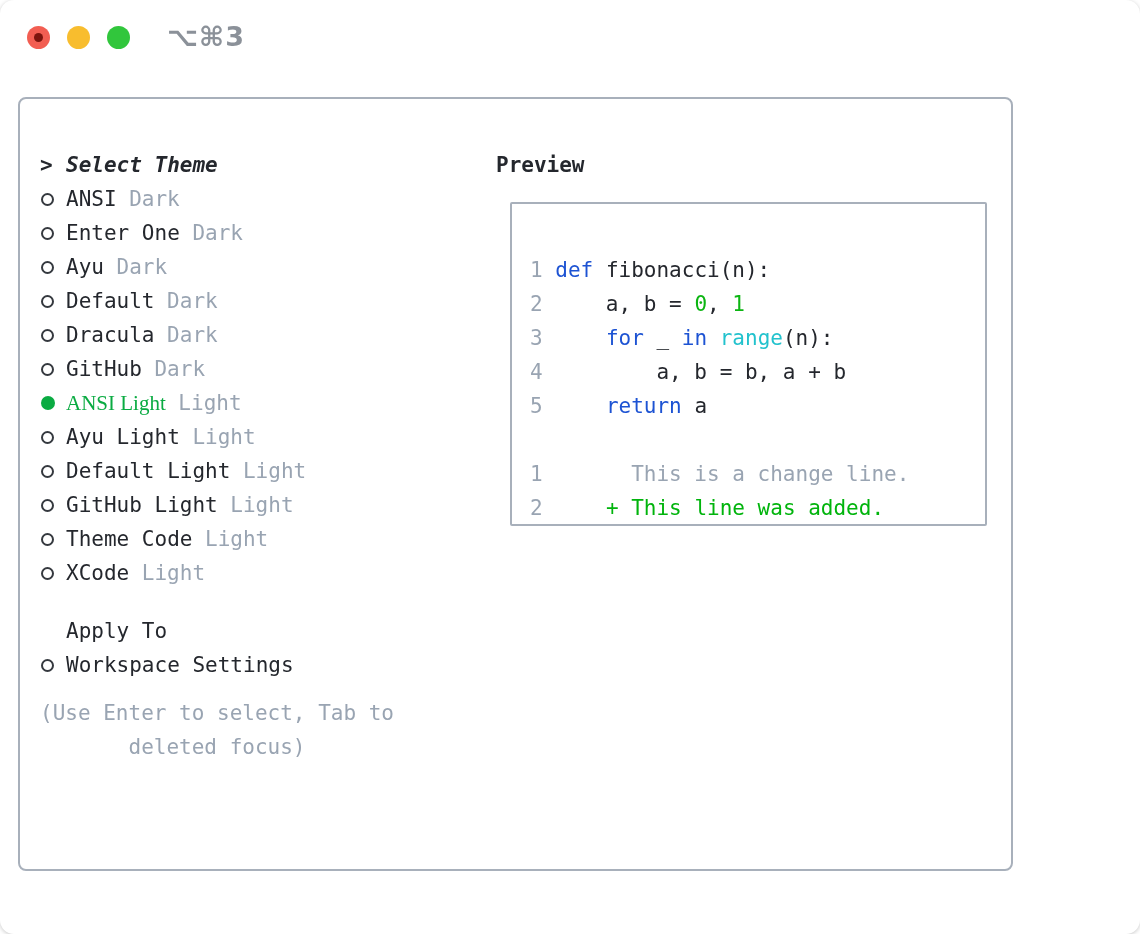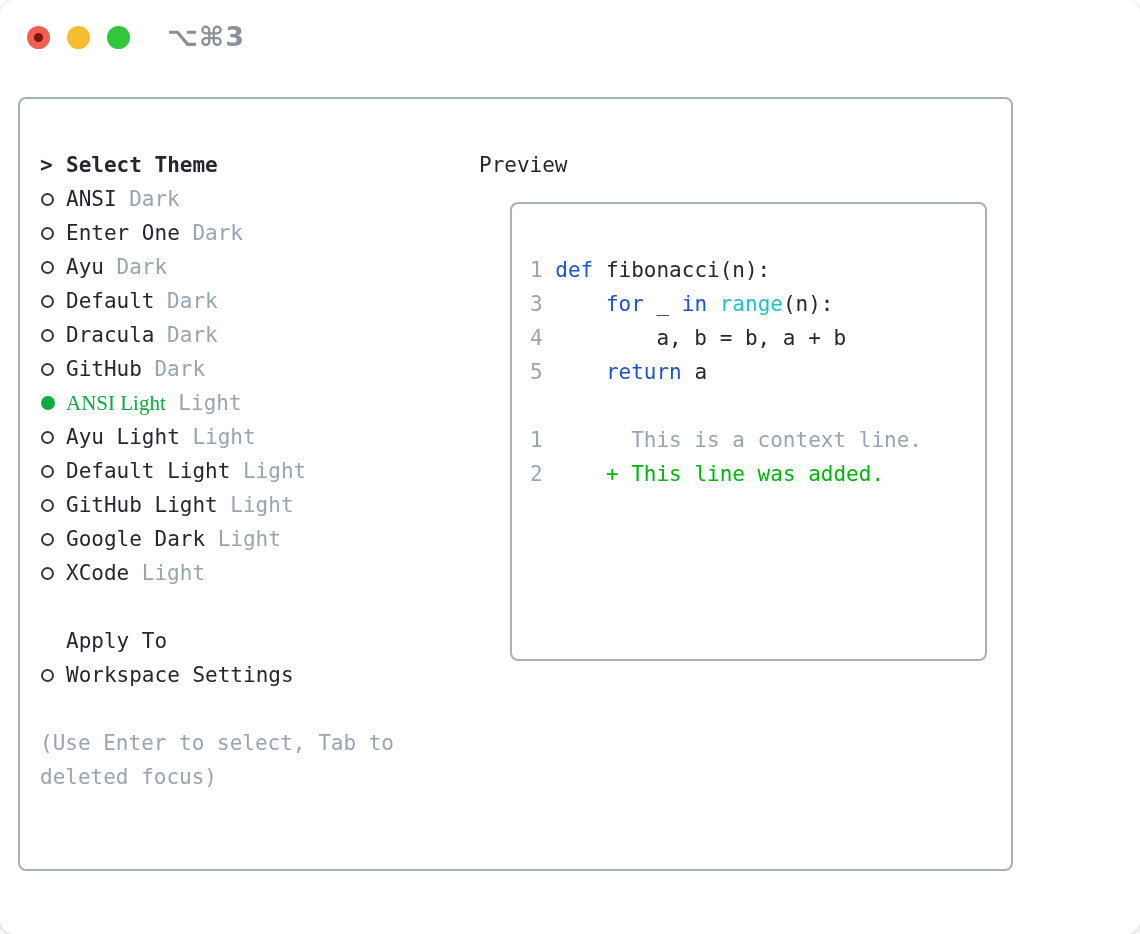--- a/index.html
+++ b/index.html
@@ -15,33 +15,33 @@
   .light.green{background:var(--c-light_green);}
   .wintitle{position:absolute;left:167px;top:21px;font-family:"DejaVu Sans",sans-serif;
             font-size:27px;font-weight:bold;color:var(--c-title);letter-spacing:1px;}
   
   .panel{position:absolute;left:18px;top:97px;width:995px;height:774px;background:#fff;
          border:2px solid var(--c-border);border-radius:8px;box-sizing:border-box;}
   .left-col{position:absolute;left:20px;top:49px;font-size:21px;color:var(--c-text);}
   .row{display:flex;align-items:center;height:34px;white-space:pre;}
   .marker{display:inline-flex;align-items:center;width:26px;flex:none;}
   .caret{font-weight:bold;color:var(--c-text);}
-  .header-label{font-weight:bold;}
+  .header-label{font-weight:bold;font-style:italic;}
   .circle{width:13px;height:13px;border-radius:50%;border:2px solid #35393f;box-sizing:border-box;margin-left:1px;}
   .circle.filled{border:none;background:var(--c-selected);width:14px;height:14px;}
   .opt-name{color:var(--c-text);}
   .row.selected .opt-name{color:var(--c-selected);font-family:Liberation Serif, serif;}
   .variant{color:var(--c-muted);margin-left:12.6px;}
-  .apply-section{margin-top:34px;}
-  .help{margin-top:34px;color:var(--c-muted);line-height:34px;}
+  .apply-section{margin-top:24px;}
+  .help{margin-top:14px;color:var(--c-muted);line-height:34px;text-align:center;}
   
-  .preview-label{position:absolute;left:459px;top:49px;height:34px;line-height:34px;
-                 font-size:21px;font-weight:normal;color:var(--c-text);text-align:center;}
-  .preview-box{position:absolute;left:490px;top:103px;width:477px;height:459px;box-sizing:border-box;
-               border:2px solid var(--c-border);border-radius:8px;background:#fff;overflow:hidden;}
+  .preview-label{position:absolute;left:476px;top:49px;height:34px;line-height:34px;
+                 font-size:21px;font-weight:bold;color:var(--c-text);text-align:center;}
+  .preview-box{position:absolute;left:490px;top:103px;width:477px;height:324px;box-sizing:border-box;
+               border:2px solid var(--c-border);border-radius:2px;background:#fff;overflow:hidden;}
   .code{padding:49px 8px 0 18px;font-size:21px;}
   .code-line{height:34px;line-height:34px;white-space:pre;}
   .linenum{color:var(--c-linenum);}
 </style>
 </head>
 <body>
 
 <div class="window">
   <div class="titlebar">
     <div class="lights">
@@ -64,21 +64,21 @@
           <div class="row option"><span class="marker"><span class="circle"></span></span><span class="opt-name">ANSI</span><span class="variant">Dark</span></div>
           <div class="row option"><span class="marker"><span class="circle"></span></span><span class="opt-name">Enter One</span><span class="variant">Dark</span></div>
           <div class="row option"><span class="marker"><span class="circle"></span></span><span class="opt-name">Ayu</span><span class="variant">Dark</span></div>
           <div class="row option"><span class="marker"><span class="circle"></span></span><span class="opt-name">Default</span><span class="variant">Dark</span></div>
           <div class="row option"><span class="marker"><span class="circle"></span></span><span class="opt-name">Dracula</span><span class="variant">Dark</span></div>
           <div class="row option"><span class="marker"><span class="circle"></span></span><span class="opt-name">GitHub</span><span class="variant">Dark</span></div>
           <div class="row option selected"><span class="marker"><span class="circle filled"></span></span><span class="opt-name">ANSI Light</span><span class="variant">Light</span></div>
           <div class="row option"><span class="marker"><span class="circle"></span></span><span class="opt-name">Ayu Light</span><span class="variant">Light</span></div>
           <div class="row option"><span class="marker"><span class="circle"></span></span><span class="opt-name">Default Light</span><span class="variant">Light</span></div>
           <div class="row option"><span class="marker"><span class="circle"></span></span><span class="opt-name">GitHub Light</span><span class="variant">Light</span></div>
-          <div class="row option"><span class="marker"><span class="circle"></span></span><span class="opt-name">Google Dark</span><span class="variant">Light</span></div>
+          <div class="row option"><span class="marker"><span class="circle"></span></span><span class="opt-name">Theme Code</span><span class="variant">Light</span></div>
           <div class="row option"><span class="marker"><span class="circle"></span></span><span class="opt-name">XCode</span><span class="variant">Light</span></div>
         </div>
 
       <div class="apply-section">
         <div class="row">
           <span class="marker"></span>
           <span>Apply To</span>
         </div>
         <div id="apply-list">
             <div class="row option"><span class="marker"><span class="circle"></span></span><span class="opt-name">Workspace Settings</span></div>
@@ -88,22 +88,23 @@
       <div class="help">
         <div>(Use Enter to select, Tab to</div>
         <div>deleted focus)</div>
       </div>
     </div>
 
     <div class="preview-label">Preview</div>
     <div class="preview-box">
       <div class="code" id="code-lines">
           <div class="code-line"><span class="linenum">1</span><span style="color: var(--c-text);"> </span><span style="color: var(--c-keyword);">def</span><span style="color: var(--c-text);"> fibonacci(n):</span></div>
+          <div class="code-line"><span class="linenum">2</span><span style="color: var(--c-text);">     a, b = </span><span style="color: var(--c-literal);">0</span><span style="color: var(--c-text);">, </span><span style="color: var(--c-literal);">1</span></div>
           <div class="code-line"><span class="linenum">3</span><span style="color: var(--c-text);">     </span><span style="color: var(--c-keyword);">for</span><span style="color: var(--c-text);"> _ </span><span style="color: var(--c-keyword);">in</span><span style="color: var(--c-text);"> </span><span style="color: var(--c-builtin);">range</span><span style="color: var(--c-text);">(n):</span></div>
           <div class="code-line"><span class="linenum">4</span><span style="color: var(--c-text);">         a, b = b, a + b</span></div>
           <div class="code-line"><span class="linenum">5</span><span style="color: var(--c-text);">     </span><span style="color: var(--c-keyword);">return</span><span style="color: var(--c-text);"> a</span></div>
           <div class="code-line"><span class="linenum"></span></div>
-          <div class="code-line"><span class="linenum">1</span><span style="color: var(--c-muted);">       This is a context line.</span></div>
+          <div class="code-line"><span class="linenum">1</span><span style="color: var(--c-muted);">       This is a change line.</span></div>
           <div class="code-line"><span class="linenum">2</span><span style="color: var(--c-text);">     </span><span style="color: var(--c-added);">+ This line was added.</span></div>
         </div>
     </div>
   </div>
 </div>
 
 </body></html>

